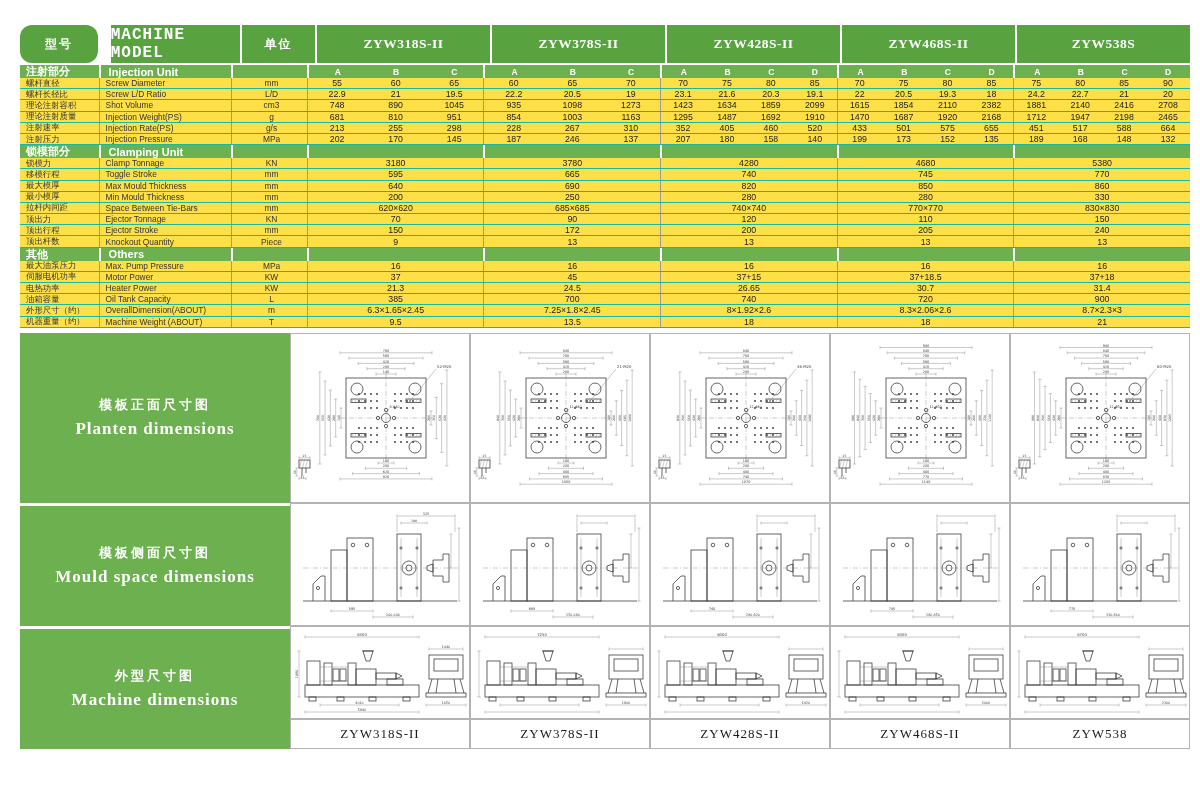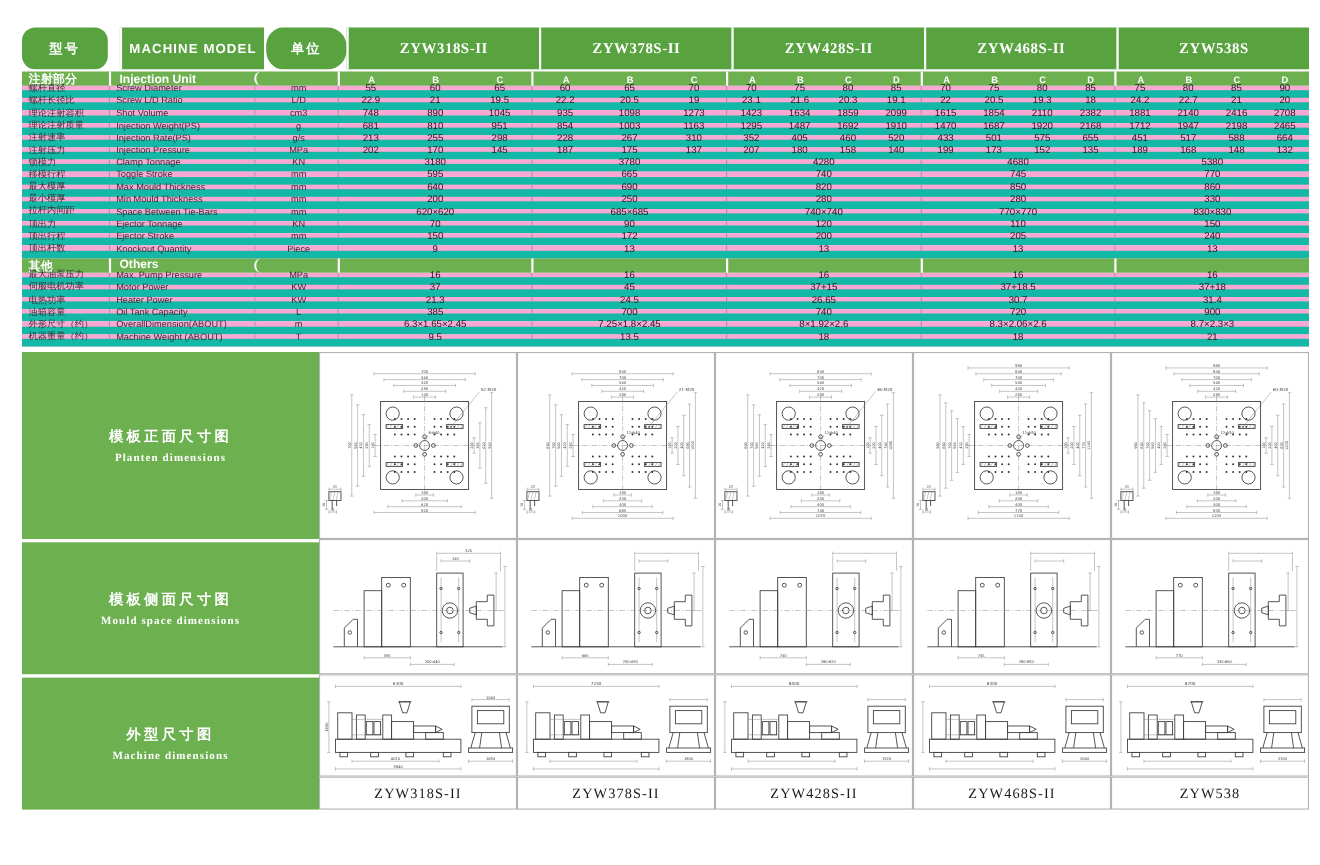--- a/index.html
+++ b/index.html
@@ -7,49 +7,49 @@
   body{width:1200px;height:786px;background:#fff;font-family:"Liberation Sans",sans-serif;color:#333;position:relative;overflow:hidden;}
   .sheet{position:absolute;left:20px;top:25px;width:1170px;}
 
   
   .trow{display:flex;align-items:stretch;}
   .hrow{height:38px;margin-bottom:2px;}
   .hcell{background:#58a23f;color:#fff;display:flex;align-items:center;justify-content:center;font-weight:bold;border-left:2px solid #fff;}
   .hrow .hcell:first-child{border-left:none;border-radius:12px;}
   .w-zh{width:80px;}
   .w-en{width:135px;}
-  .w-unit{width:77px;border-radius:17px;}
+  .w-unit{width:77px;}
   .w-grp{width:180px;}
   .hzh,.hunit{font-size:12px;letter-spacing:2px;}
-  .hen{font-family:Liberation Sans, sans-serif;font-size:12px;letter-spacing:1px;margin-left:11px;}
+  .hen{font-family:Liberation Mono, monospace;font-size:16px;letter-spacing:1px;margin-left:11px;}
   .hgrp{font-family:"Liberation Serif",serif;font-size:13.5px;letter-spacing:.5px;}
 
   .band{height:13px;background:#6cb04f;color:#fff;}
   .band .bc{display:flex;align-items:center;font-size:11px;font-weight:bold;border-left:2px solid #fff;}
   .band .bc:first-child{border-left:none;padding-left:6px;}
   .band .bc.pl{padding-left:8px;}
   .bgroup{width:180px;display:flex;border-left:2px solid #fff;}
   .bgroup .v{flex:1;display:flex;align-items:center;justify-content:center;font-size:8.5px;font-weight:bold;color:#fff;}
 
-  .srow{height:11.2px;border-bottom:7px solid #14b8a6;font-size:8.4px;background:#f9a8d4;}
+  .srow{height:11.2px;border-bottom:1px solid #14b8a6;font-size:8.4px;background:#fde047;}
   .srow .lc{display:flex;align-items:center;padding-left:6px;border-left:1px solid #9b9b9b;color:#333;}
   .srow .lc:first-child{border-left:none;}
   .srow .lc.ctr{justify-content:center;padding-left:4px;}
   .sgroup{width:180px;display:flex;border-left:1px solid #9b9b9b;}
   .sgroup .v{flex:1;display:flex;align-items:center;justify-content:center;font-size:8.8px;color:#222;}
 
   
   .draw-grid{display:grid;grid-template-columns:270px repeat(5,180px);grid-template-rows:170px 123px 93px 30px;margin-top:5px;}
   .panel{background:#6cb04f;color:#fff;display:flex;flex-direction:column;align-items:center;justify-content:center;gap:5px;}
   .panel.gap{border-top:3px solid #fff;}
   #p1{grid-row:1;grid-column:1;}
   #p2{grid-row:2;grid-column:1;}
   #p3{grid-row:3/5;grid-column:1;}
   .pzh{font-size:13px;font-weight:bold;font-family:"Liberation Serif",serif;letter-spacing:3px;}
-  .pen{font-size:10px;font-weight:bold;font-family:"Liberation Serif",serif;letter-spacing:1px;}
+  .pen{font-size:17px;font-weight:bold;font-family:"Liberation Serif",serif;letter-spacing:1px;}
   .dcell{border:1px solid #b3b3b3;background:#fff;overflow:hidden;}
   .fcell{border:1px solid #b3b3b3;background:#fff;display:flex;align-items:center;justify-content:center;font-family:"Liberation Serif",serif;font-size:13px;letter-spacing:1px;color:#1a1a1a;}
   svg{display:block;}
   .dl{stroke:#7a7a7a;stroke-width:.4;fill:none;}
   .ol{stroke:#3f3f3f;stroke-width:.8;fill:none;}
   .dt{fill:#444;font-family:"DejaVu Sans",sans-serif;}
 </style>
 </head>
 <body>
 
@@ -267,41 +267,51 @@
         <div class="lc w-zh">注射压力</div>
         <div class="lc w-en">Injection Pressure</div>
         <div class="lc w-unit ctr">MPa</div>
         <div class="sgroup">
           <div class="v">202</div>
           <div class="v">170</div>
           <div class="v">145</div>
         </div>
         <div class="sgroup">
           <div class="v">187</div>
-          <div class="v">175</div>
+          <div class="v">246</div>
           <div class="v">137</div>
         </div>
         <div class="sgroup">
           <div class="v">207</div>
           <div class="v">180</div>
           <div class="v">158</div>
           <div class="v">140</div>
         </div>
         <div class="sgroup">
           <div class="v">199</div>
           <div class="v">173</div>
           <div class="v">152</div>
           <div class="v">135</div>
         </div>
         <div class="sgroup">
           <div class="v">189</div>
           <div class="v">168</div>
           <div class="v">148</div>
           <div class="v">132</div>
         </div>
+      </div>
+      <div class="trow band">
+        <div class="bc w-zh">锁模部分</div>
+        <div class="bc w-en pl">Clamping Unit</div>
+        <div class="bc w-unit"></div>
+        <div class="bgroup"></div>
+        <div class="bgroup"></div>
+        <div class="bgroup"></div>
+        <div class="bgroup"></div>
+        <div class="bgroup"></div>
       </div>
       <div class="trow srow">
         <div class="lc w-zh">锁模力</div>
         <div class="lc w-en">Clamp Tonnage</div>
         <div class="lc w-unit ctr">KN</div>
         <div class="sgroup">
           <div class="v">3180</div>
         </div>
         <div class="sgroup">
           <div class="v">3780</div>

